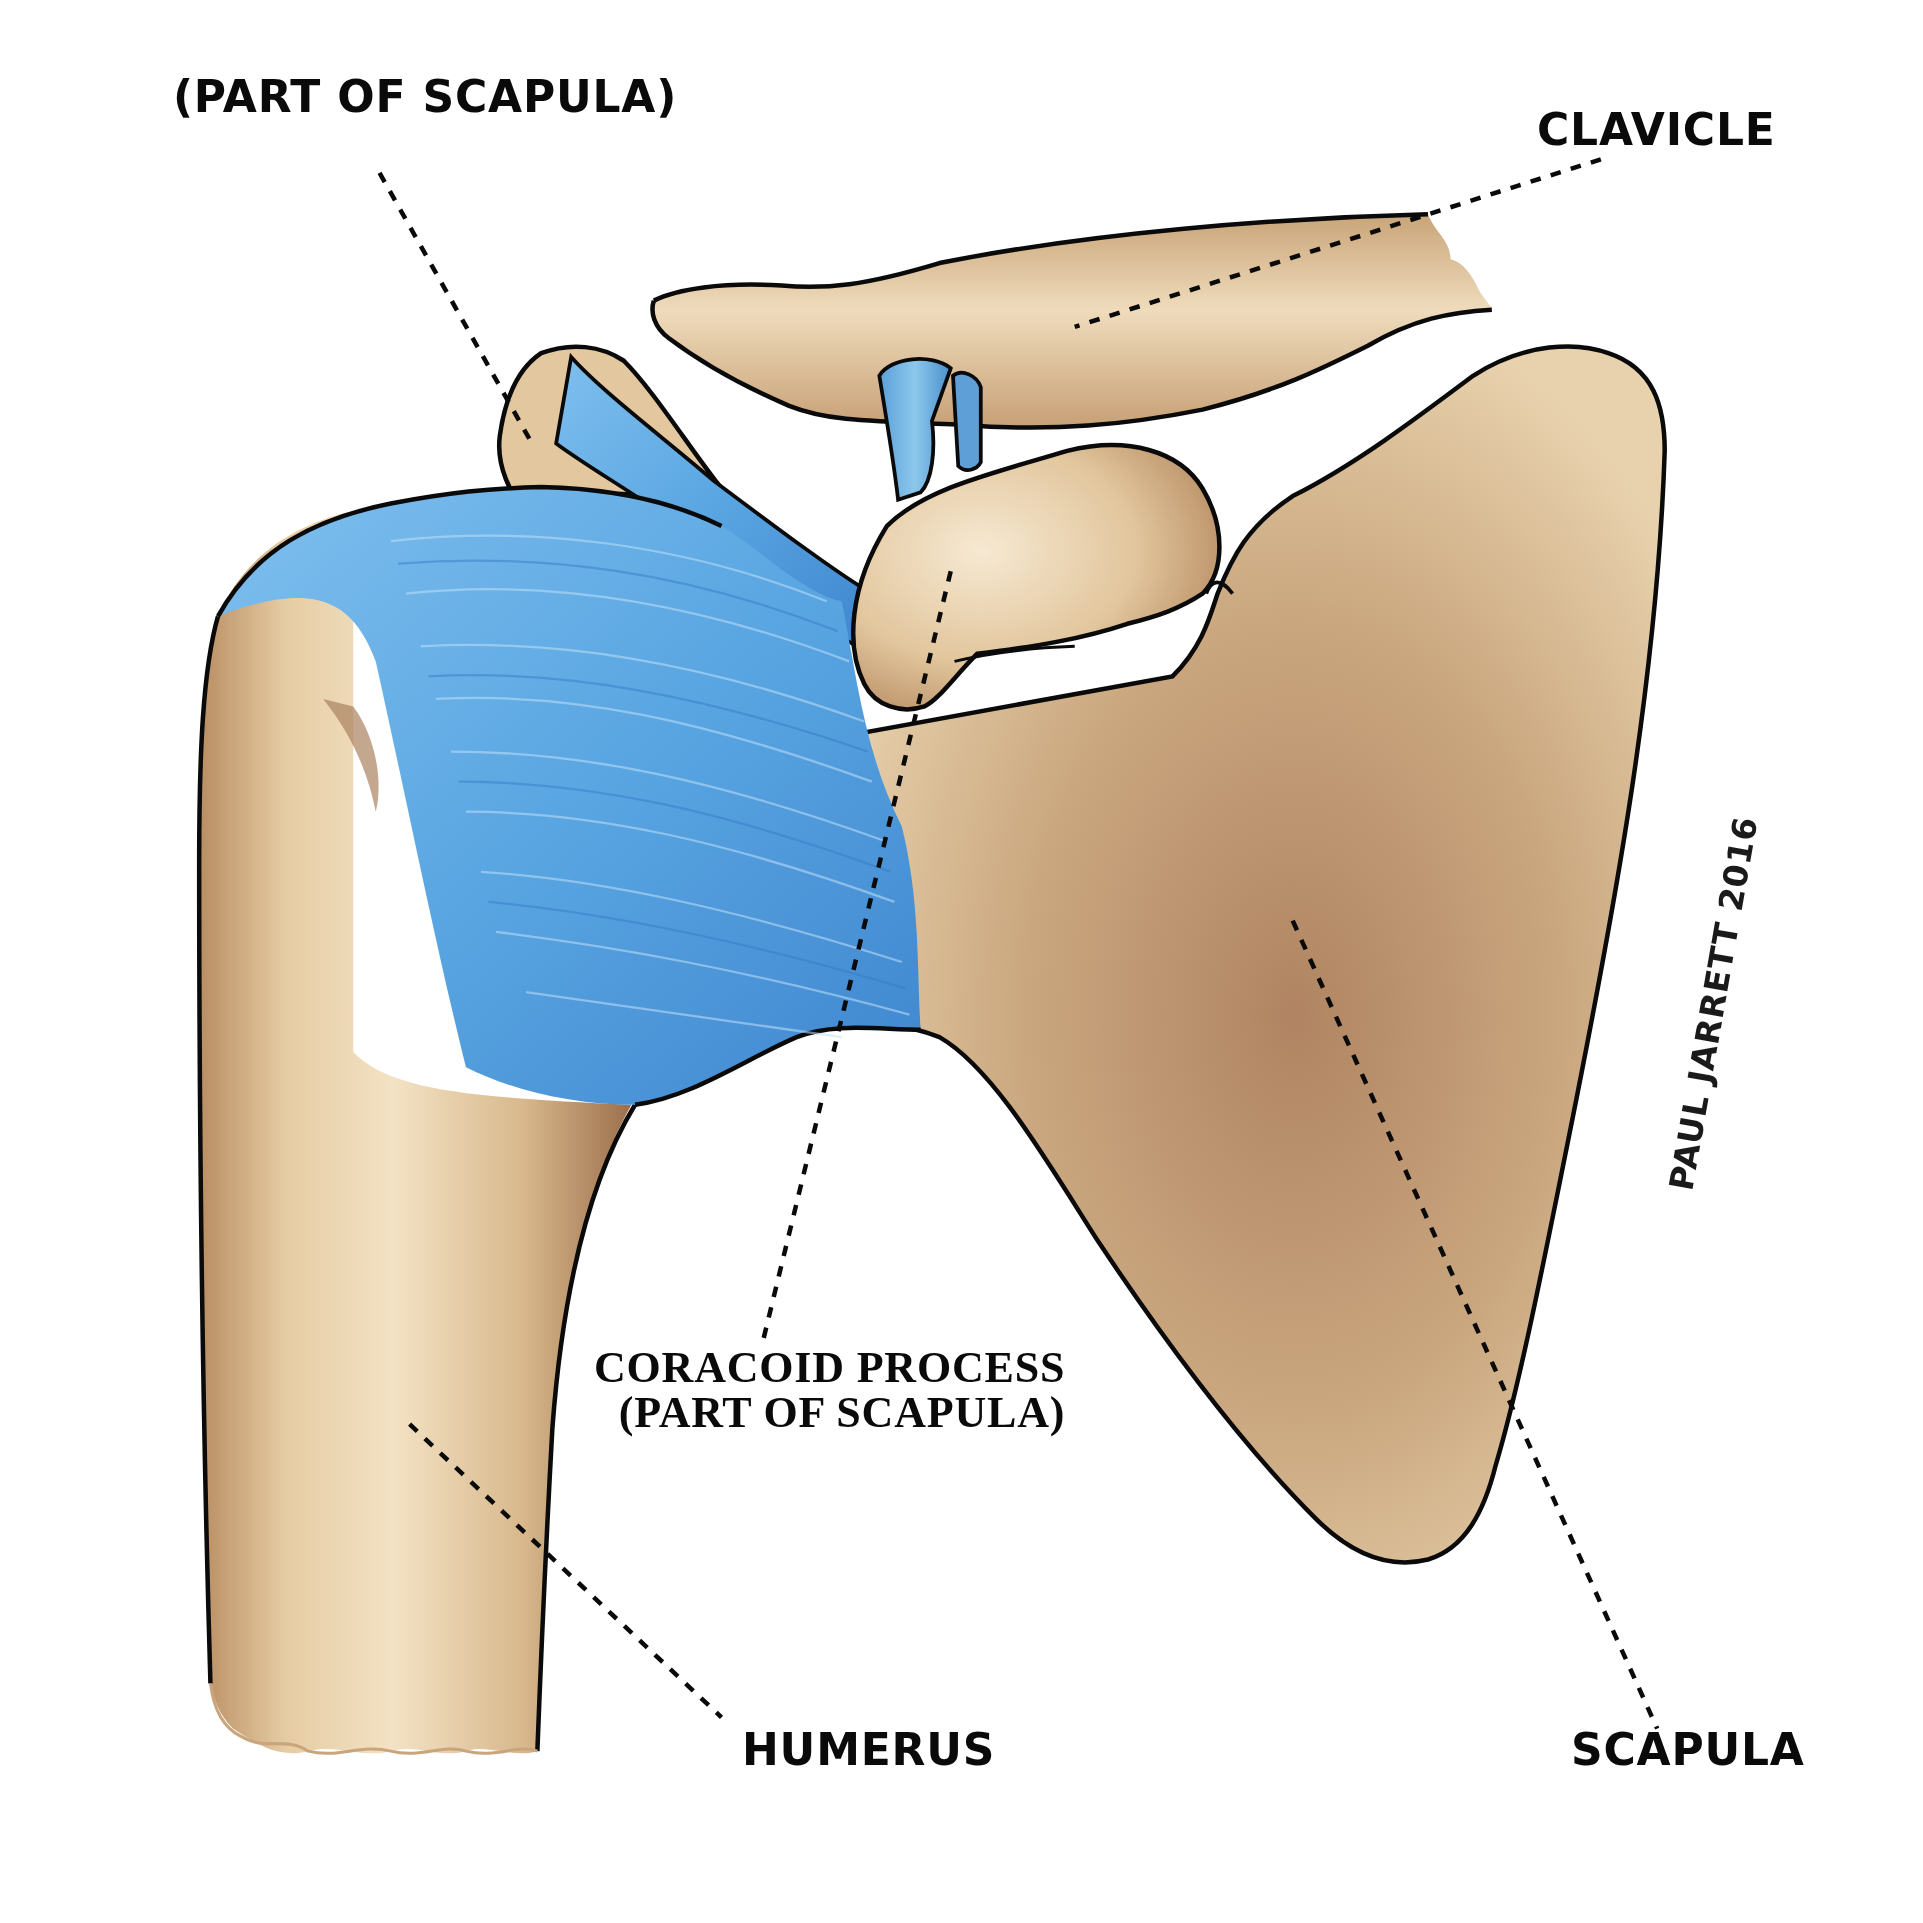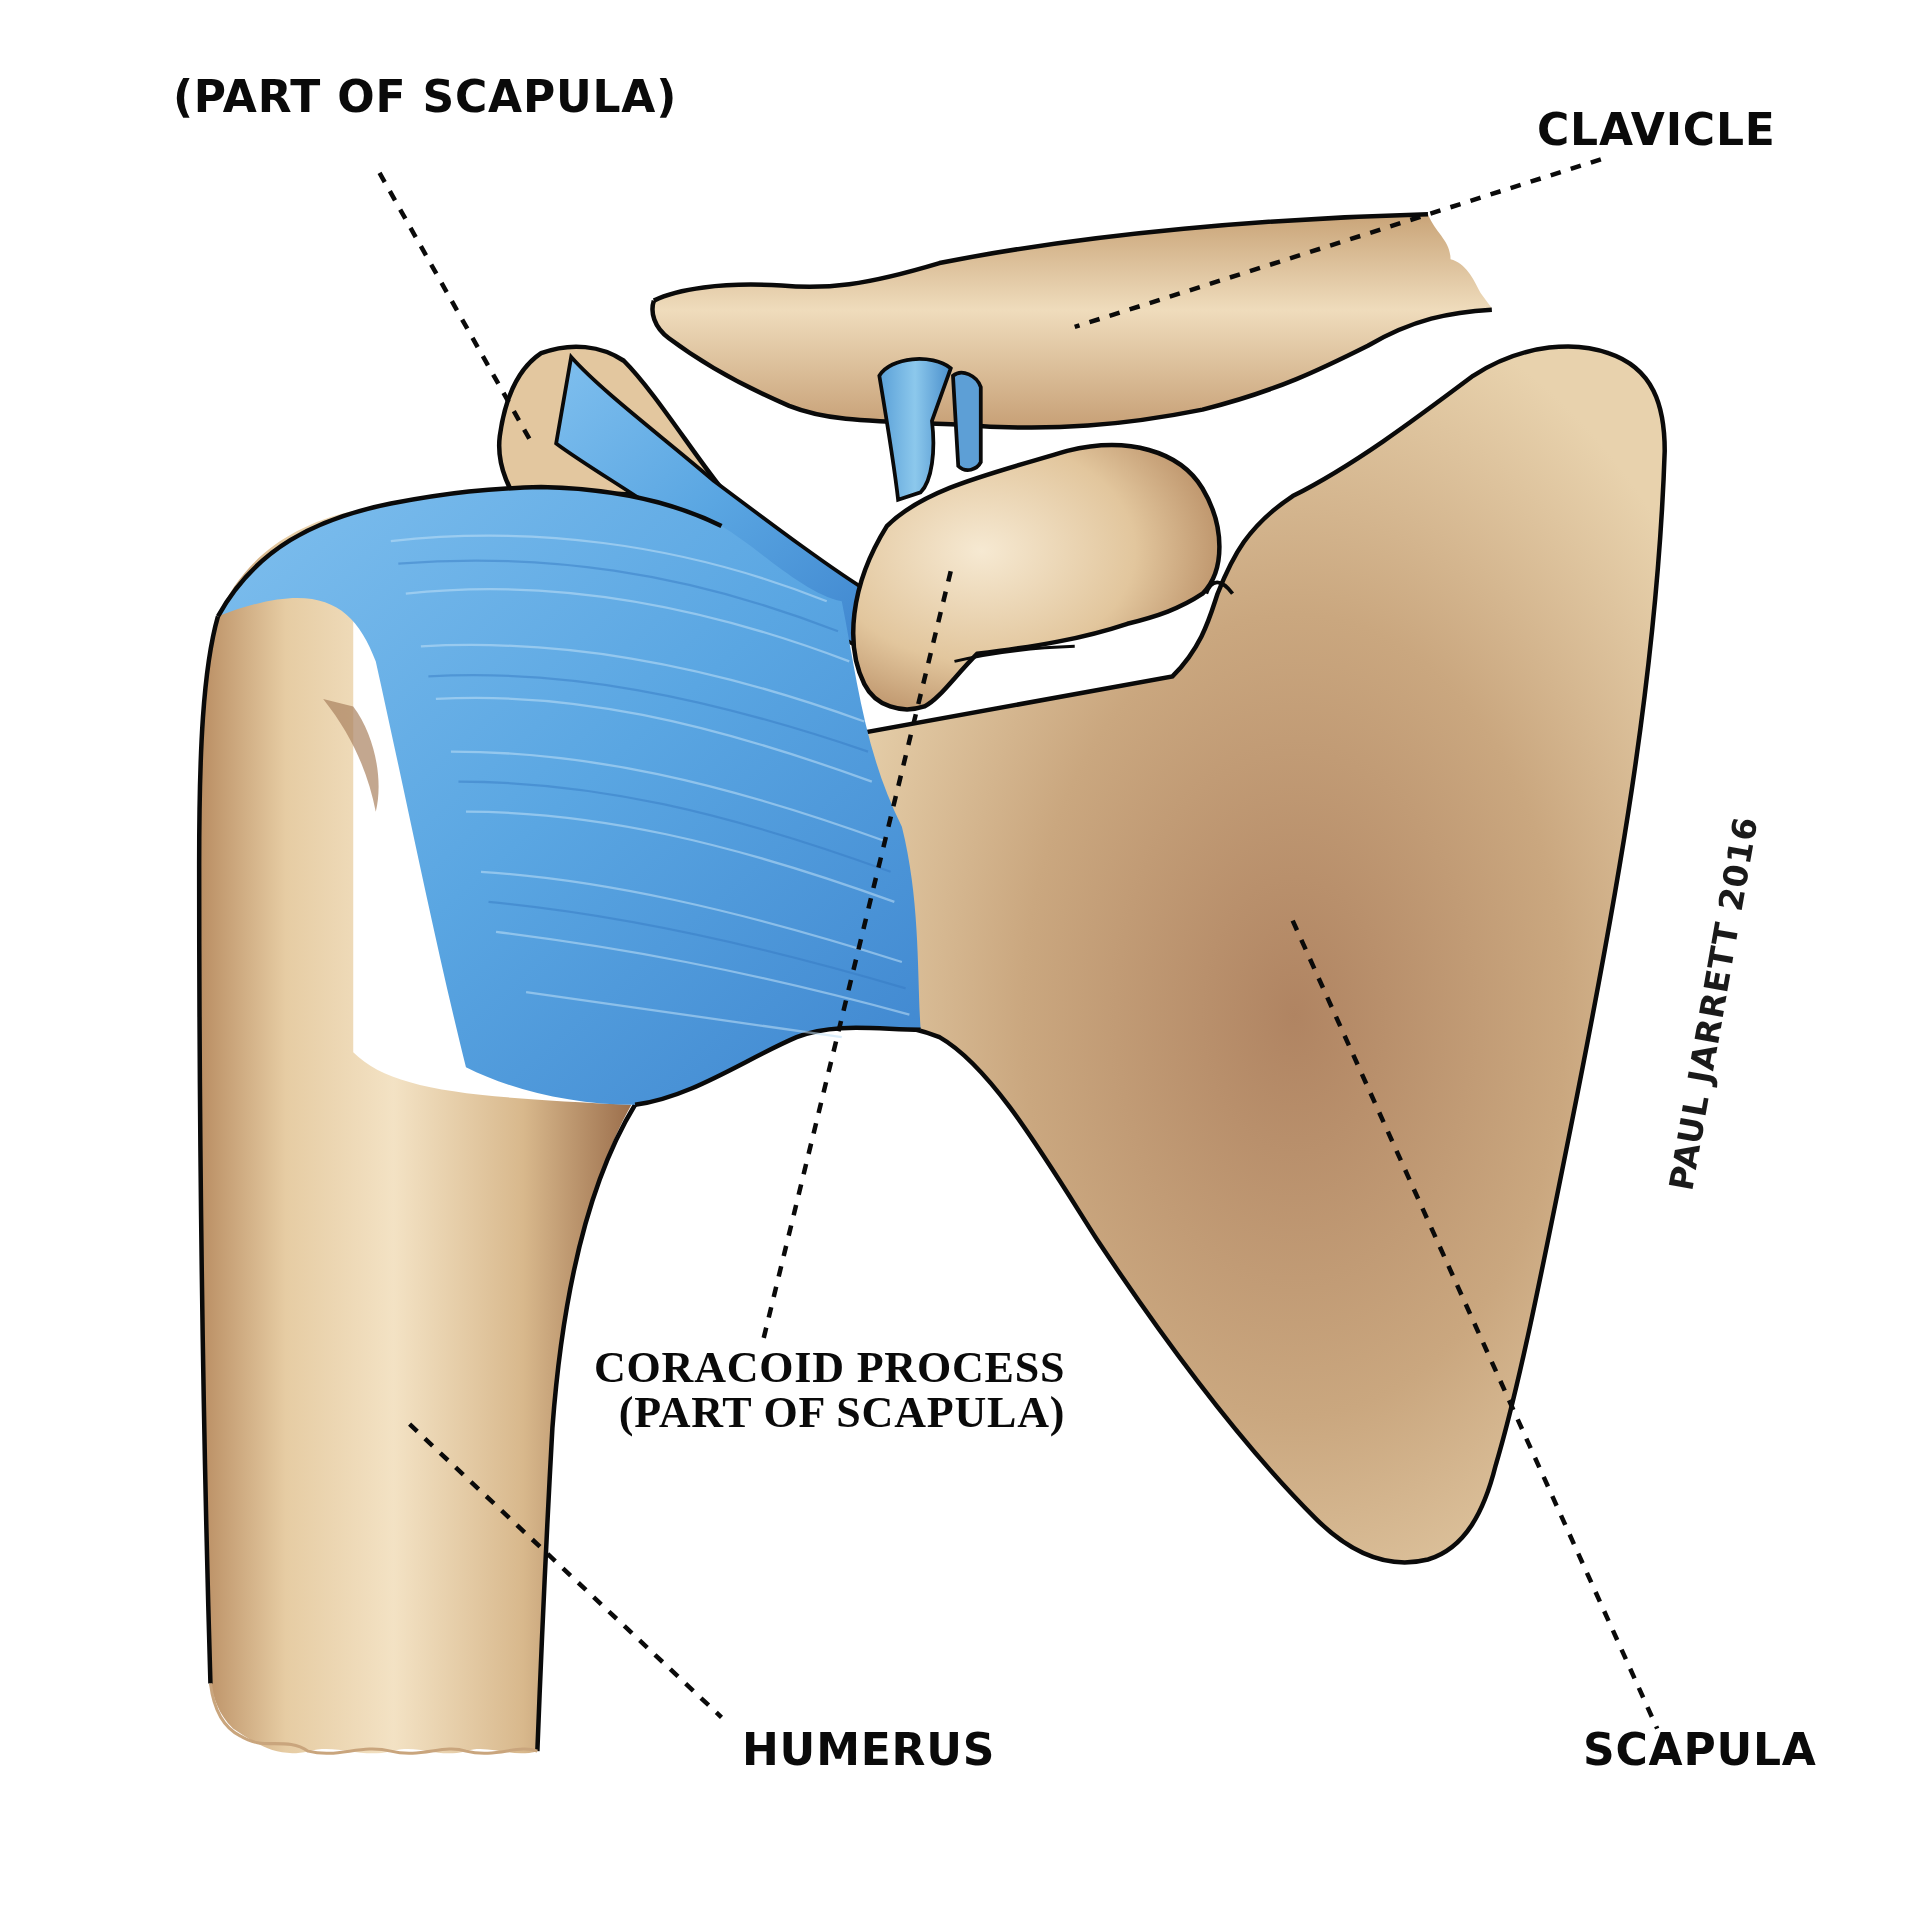--- a/index.html
+++ b/index.html
@@ -8,21 +8,21 @@
   .label {
     position: absolute; color: #0a0a0a; font-family: "DejaVu Sans", sans-serif;
     font-weight: bold; font-size: 44px; line-height: 45px; letter-spacing: 0.8px;
     white-space: nowrap; text-align: center;
   }
   .label .line { display: block; }
   #lbl-acromion { left: 158px; top: 74px; width: 534px; }
   #lbl-clavicle { left: 1537px; top: 107px; text-align: left; }
   #lbl-coracoid { left: 594px; top: 1345px; text-align: right; font-family: Liberation Serif, serif; }
   #lbl-humerus { left: 703px; top: 1727px; text-align: left; margin-left: 39px; }
-  #lbl-scapula { left: 1571px; top: 1727px; text-align: left; margin-left: 12px; }
+  #lbl-scapula { left: 1571px; top: 1727px; text-align: left; }
   #signature {
     position: absolute; left: 1503px; top: 984px; width: 421px; text-align: center;
     font-family: "DejaVu Sans", sans-serif; font-weight: bold; font-size: 33px; color: #1a1a1a;
     letter-spacing: 0.8px; transform: rotate(-80deg); transform-origin: center center; white-space: nowrap;
   }
 </style>
 </head>
 <body>
 
 <svg id="figure" viewBox="0 0 2560 2560" xmlns="http://www.w3.org/2000/svg">

